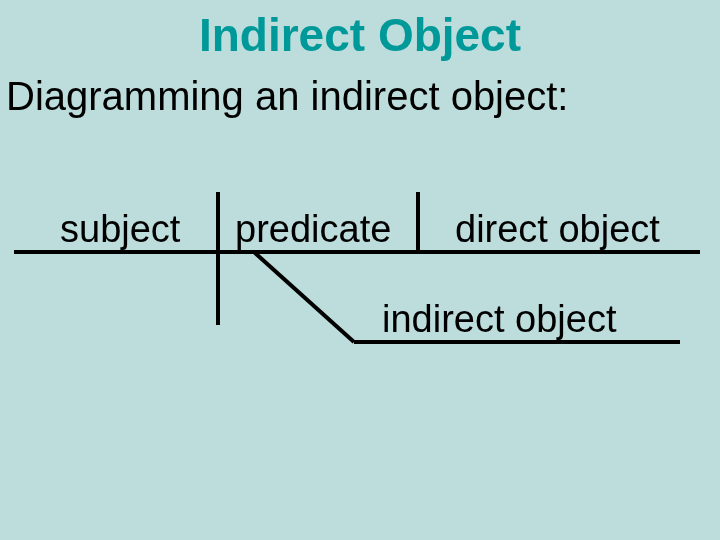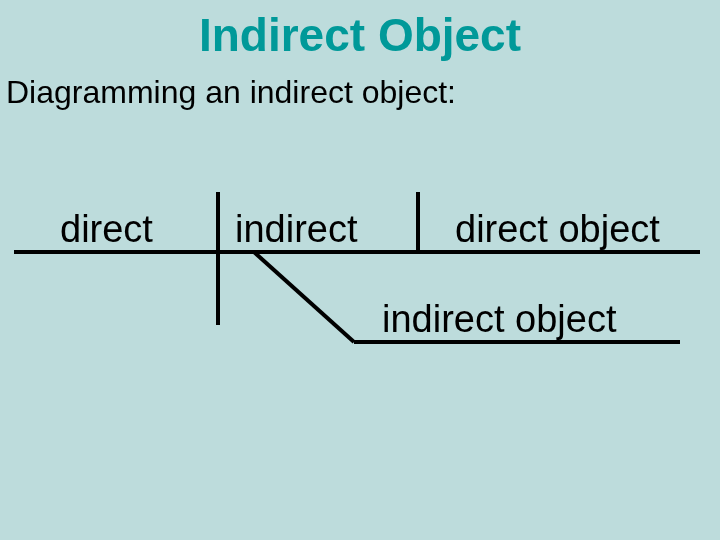--- a/index.html
+++ b/index.html
@@ -17,21 +17,21 @@
     text-align: center;
     color: #009999;
     font-size: 46px;
     font-weight: bold;
   }
   .subtitle {
     position: absolute;
     top: 74px;
     left: 6px;
     color: #000;
-    font-size: 32px;
+    font-size: 40px;
   }
   .label {
     position: absolute;
     color: #000;
     font-size: 38px;
   }
   #lbl-subject   { top: 208px; left: 60px; }
   #lbl-predicate { top: 208px; left: 235px; }
   #lbl-do        { top: 208px; left: 455px; }
   #lbl-io        { top: 298px; left: 382px; }
@@ -40,22 +40,22 @@
     top: 0;
     left: 0;
   }
 </style>
 </head>
 <body>
 
 <div class="title">Indirect Object</div>
 <div class="subtitle">Diagramming an indirect object:</div>
 
-<div id="lbl-subject" class="label">direct</div>
-<div id="lbl-predicate" class="label">indirect</div>
+<div id="lbl-subject" class="label">subject</div>
+<div id="lbl-predicate" class="label">predicate</div>
 <div id="lbl-do" class="label">direct object</div>
 <div id="lbl-io" class="label">indirect object</div>
 
 <svg class="diagram" width="720" height="540">
 
   <line x1="14" y1="252" x2="700" y2="252" stroke="#000" stroke-width="4"></line>
 
   <line x1="218" y1="192" x2="218" y2="325" stroke="#000" stroke-width="4"></line>
 
   <line x1="418" y1="192" x2="418" y2="252" stroke="#000" stroke-width="4"></line>

